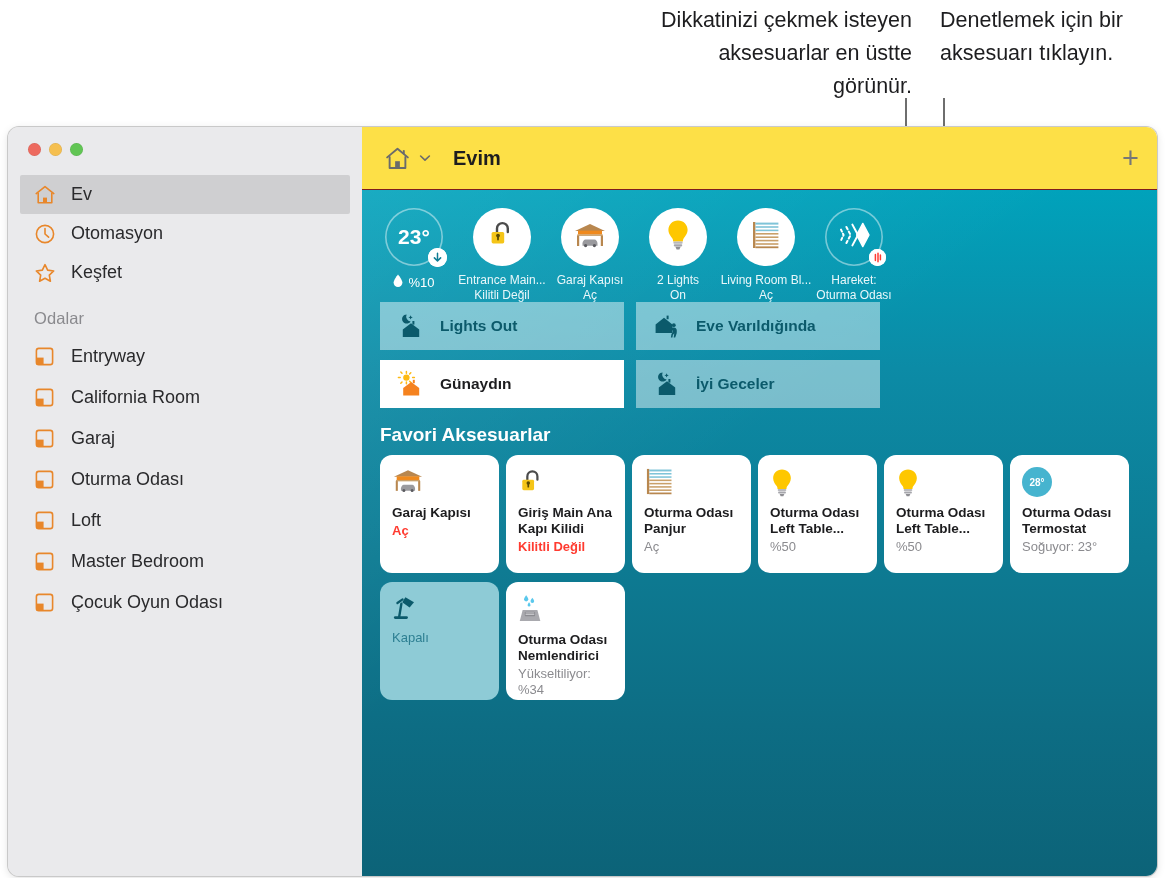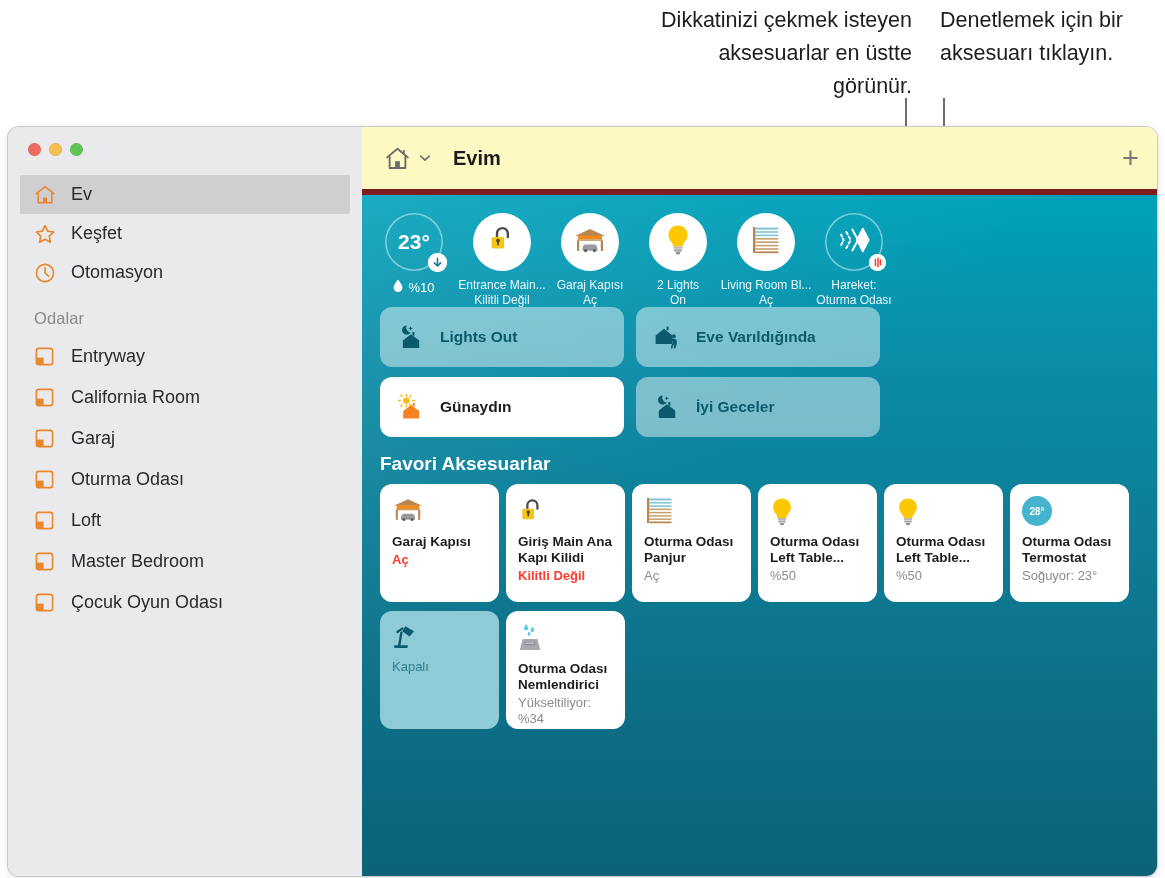--- a/index.html
+++ b/index.html
@@ -30,22 +30,22 @@
   #sidenav{position:absolute;left:0;top:48px;right:0;padding:0 12px;}
   .nav-item{display:flex;align-items:center;height:39px;border-radius:2px;
     padding:0 0 0 13px;gap:14px;font-size:18px;color:#2a2a2c;}
   .nav-item.sel{background:#cfcfd1;}
   .nav-ico{width:24px;height:24px;flex:0 0 24px;display:flex;align-items:center;justify-content:center;}
   .sec-head{font-size:16.5px;color:#8a8a8e;padding:17px 0 8px 14px;letter-spacing:.1px;}
   .room-item{display:flex;align-items:center;height:41px;padding:0 0 0 14px;gap:16px;font-size:18px;color:#2a2a2c;}
   .room-ico{width:21px;height:21px;flex:0 0 21px;}
   
   #main{flex:1;display:flex;flex-direction:column;background:#fff;position:relative;}
-  #toolbar{height:62px;flex:0 0 62px;background:#fef9c3;display:flex;align-items:center;
-    padding:0 18px 0 22px;border-bottom:6px solid #7f1d1d;}
+  #toolbar{height:62px;flex:0 0 62px;background:#fde047;display:flex;align-items:center;
+    padding:0 18px 0 22px;border-bottom:1px solid #7f1d1d;}
   #toolbar .home-ico{width:27px;height:27px;margin-right:6px;}
   .chev{width:16px;height:16px;margin-right:20px;}
   #win-title{font-size:20px;font-weight:bold;color:#1d1d1f;}
   #plus-btn{margin-left:auto;font-size:29px;color:#777;line-height:1;font-weight:300;cursor:default;}
   #content{flex:1;position:relative;overflow:hidden;
     background:
       linear-gradient(143deg,rgba(255,255,255,.10) 0%,rgba(255,255,255,0) 42%),
       linear-gradient(180deg,#00a2bb 0%,#0c8ba6 26%,#0d7c94 52%,#0d6d84 78%,#0c6378 100%);}
   
   #status{display:flex;padding:18px 0 0 8px;}
@@ -57,21 +57,21 @@
   .badge-dn{position:absolute;right:-4px;bottom:-1px;width:19px;height:19px;border-radius:50%;
     background:#fff;display:flex;align-items:center;justify-content:center;}
   .badge-mo{position:absolute;right:-3px;bottom:0px;width:17px;height:17px;border-radius:50%;
     background:#fff;display:flex;align-items:center;justify-content:center;}
   .st-label{margin-top:7px;text-align:center;font-size:12px;line-height:14.5px;color:#e9f7fa;
     width:92px;white-space:nowrap;overflow:hidden;}
   .st-hum{margin-top:8px;display:flex;align-items:center;gap:5px;font-size:13px;color:#fff;}
   
   .sec-title{font-size:19px;font-weight:bold;color:#fff;margin:16px 0 9px 18px;}
   #scenes{display:grid;grid-template-columns:244px 244px;gap:10px 12px;margin-left:18px;}
-  .scene{height:60px;border-radius:12px;display:flex;align-items:center;padding-left:17px;gap:15px;
+  .scene{height:48px;border-radius:0;display:flex;align-items:center;padding-left:17px;gap:15px;
     background:rgba(255,255,255,.45);}
   .scene.on{background:#fff;}
   .scene-name{font-size:15.5px;font-weight:bold;color:#0b5a6b;}
   .scene.on .scene-name{color:#1d1d1f;}
   .scene-ico{width:28px;height:28px;flex:0 0 28px;}
   #acc{display:grid;grid-template-columns:repeat(6,119px);gap:9px 7px;margin-left:18px;}
   .card{height:118px;border-radius:12px;background:#fff;padding:12px 11px 0 12px;
     box-sizing:border-box;display:flex;flex-direction:column;}
   .card.on{background:#8ecbd6;}
   .card-ico{height:34px;display:flex;align-items:flex-start;}
@@ -111,35 +111,35 @@
             <path d="M3.2 10.6 12 3.6l8.8 7"></path>
             <path d="M5.2 10.2v9.6h13.6v-9.6"></path>
             <rect x="10" y="14.6" width="4" height="5.2" fill="#e8872b" stroke="none"></rect>
           </svg>
         </span>
         <span>Ev</span>
       </div>
 
       <div class="nav-item">
         <span class="nav-ico">
-          <svg width="24" height="24" viewBox="0 0 24 24" fill="none" stroke="#e8872b" stroke-width="1.6" stroke-linejoin="round">
-            <path d="M12 3.6l2.65 5.55 6.05.8-4.4 4.25 1.1 6.05L12 17.3l-5.4 2.95 1.1-6.05-4.4-4.25 6.05-.8z"></path>
-          </svg>
-        </span>
-        <span>Keşfet</span>
-      </div>
-
-      <div class="nav-item">
-        <span class="nav-ico">
           <svg width="24" height="24" viewBox="0 0 24 24" fill="none" stroke="#e8872b" stroke-width="1.6" stroke-linecap="round">
             <circle cx="12" cy="12" r="8.6"></circle>
             <path d="M12 6.6V12l3.6 3.2"></path>
           </svg>
         </span>
         <span>Otomasyon</span>
+      </div>
+
+      <div class="nav-item">
+        <span class="nav-ico">
+          <svg width="24" height="24" viewBox="0 0 24 24" fill="none" stroke="#e8872b" stroke-width="1.6" stroke-linejoin="round">
+            <path d="M12 3.6l2.65 5.55 6.05.8-4.4 4.25 1.1 6.05L12 17.3l-5.4 2.95 1.1-6.05-4.4-4.25 6.05-.8z"></path>
+          </svg>
+        </span>
+        <span>Keşfet</span>
       </div>
 
       <div class="sec-head">Odalar</div>
 
       <div class="room-item">
         <span class="room-ico">
           <svg width="21" height="21" viewBox="0 0 21 21" fill="none" stroke="#e8872b" stroke-width="1.6">
             <rect x="2.4" y="2.4" width="16.2" height="16.2" rx="2.4"></rect>
             <path d="M2.4 11.6h7.2v7h-7.2z" fill="#e8872b" stroke="none"></path>
           </svg>

